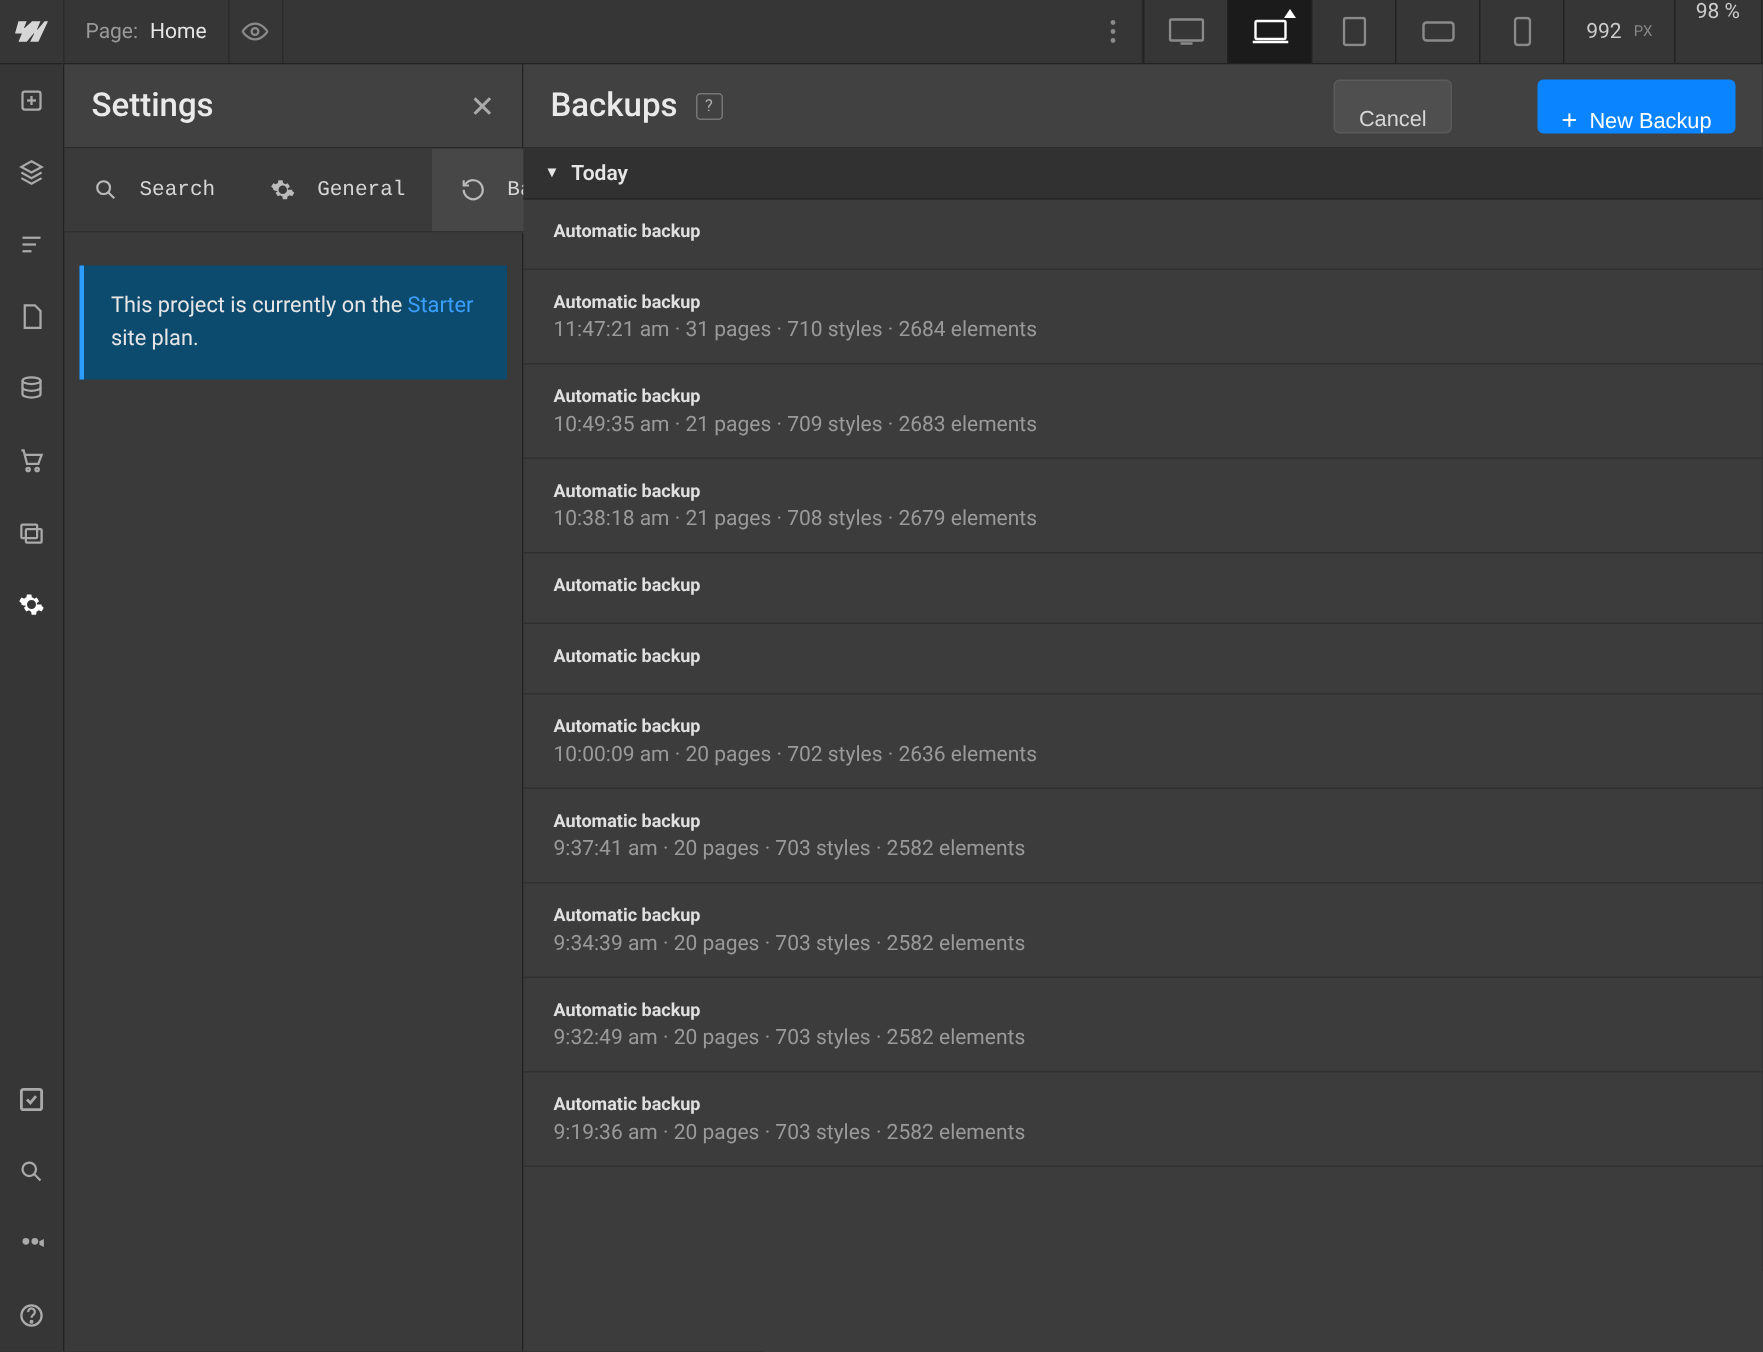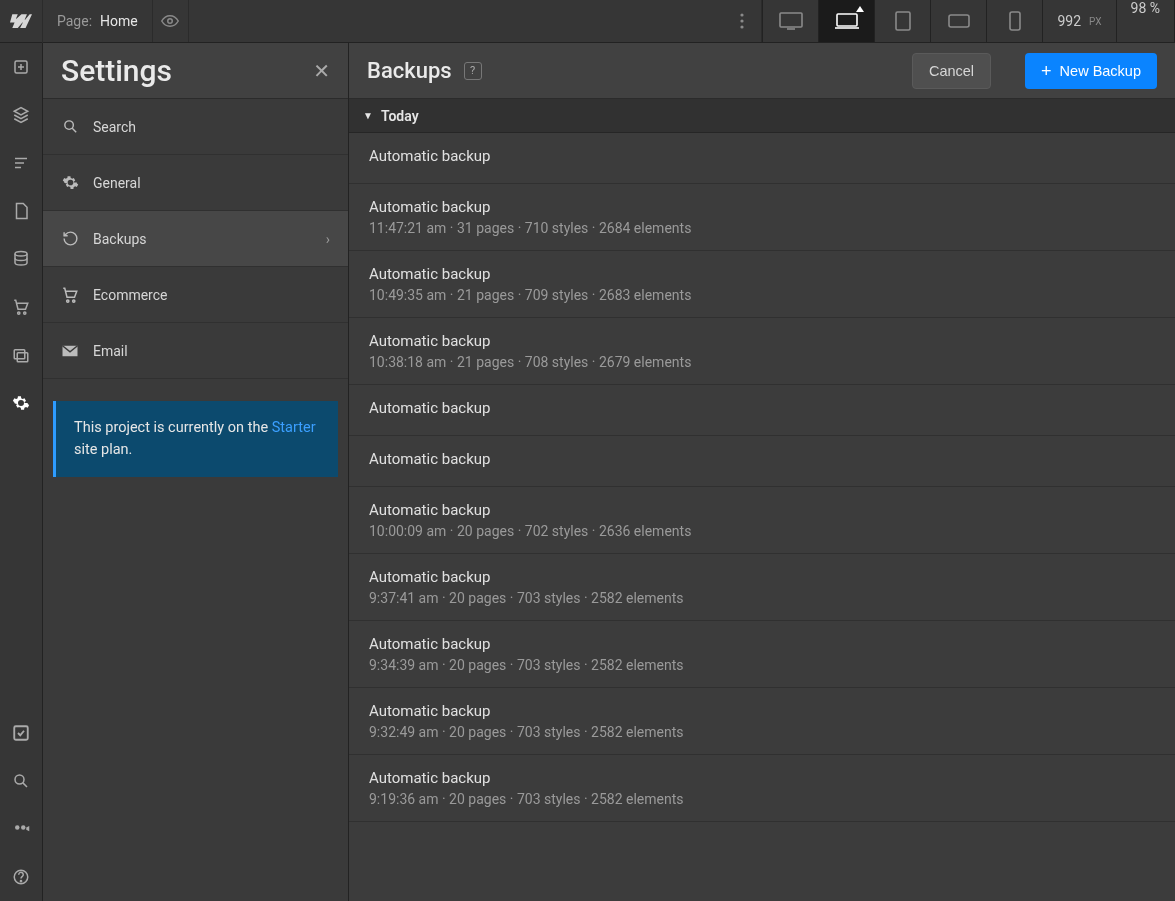--- a/index.html
+++ b/index.html
@@ -82,23 +82,23 @@
 
 
 .sidepanel {
   width: 306px; background:#3a3a3a; border-right:1px solid #222;
   display:flex; flex-direction:column;
 }
 .sidepanel .head {
   height:56px; display:flex; align-items:center; justify-content:space-between;
   padding:0 18px; background:#414141; border-bottom:1px solid #2b2b2b;
 }
-.sidepanel .head h1 { font-size:30px; font-weight:500; color:#eaeaea; }
+.sidepanel .head h1 { font-size:22px; font-weight:500; color:#eaeaea; }
 .sidepanel .head .close { color:#aaa; cursor:pointer; font-size:20px; }
-.sidepanel .menu { display:flex; flex-direction:column; }
+.sidepanel .menu { display:flex; flex-direction:row;font-family:Liberation Mono, monospace; }
 .sidepanel .mitem {
   height:56px; display:flex; align-items:center; gap:14px;
   padding:0 18px; color:#d6d6d6; cursor:pointer;
   border-bottom:1px solid #303030; background:#3a3a3a;
 }
 .sidepanel .mitem.active { background:#474747; }
 .sidepanel .mitem .micon { width:18px; display:flex; align-items:center; justify-content:center; color:#bbb;}
 .sidepanel .mitem .chev { margin-left:auto; color:#999; }
 .sidepanel .note {
   margin:22px 10px 0 10px; padding:16px 18px; background:#0c4a6e;
@@ -113,38 +113,38 @@
   background:#414141; border-bottom:1px solid #2b2b2b;
 }
 .main .mhead h2 { font-size:22px; font-weight:500; color:#eaeaea; }
 .main .mhead .help {
   width:18px;height:18px;border:1px solid #777;border-radius:3px;
   display:flex;align-items:center;justify-content:center;font-size:11px;color:#aaa;
 }
 .main .mhead .gap { flex:1; }
 .btn {
   height:36px; padding:0 16px; border-radius:4px; display:flex;
-  align-items:center; gap:8px; font-size:14.5px; cursor:pointer; border:none;
+  align-items:flex-end; gap:8px; font-size:14.5px; cursor:pointer; border:none;margin-left:23px;
 }
 .btn.cancel { background:#4f4f4f; color:#d6d6d6; border:1px solid #5a5a5a;}
 .btn.primary { background:#0a84ff; color:#fff; }
 .btn.primary .plus { font-size:18px; line-height:1; }
 
 .section-hdr {
   height:34px; background:#313131; display:flex; align-items:center;
   gap:8px; padding:0 14px; color:#e6e6e6; font-weight:600; font-size:14px;
   border-bottom:1px solid #262626;
 }
 .section-hdr .tri { font-size:10px; }
 
 .list { flex:1; overflow:auto; }
 .item {
   padding:14px 20px; border-bottom:1px solid #303030; cursor:pointer;
 }
-.item .t { font-weight:400; color:#e0e0e0; font-size:15px; margin-bottom:4px;}
+.item .t { font-weight:700; color:#e0e0e0; font-size:12px; margin-bottom:4px;}
 .item .d { color:#9a9a9a; font-size:14px; }
 
 
 svg { display:block; }
 </style>
 </head>
 <body>
 
 <div class="app">
 

